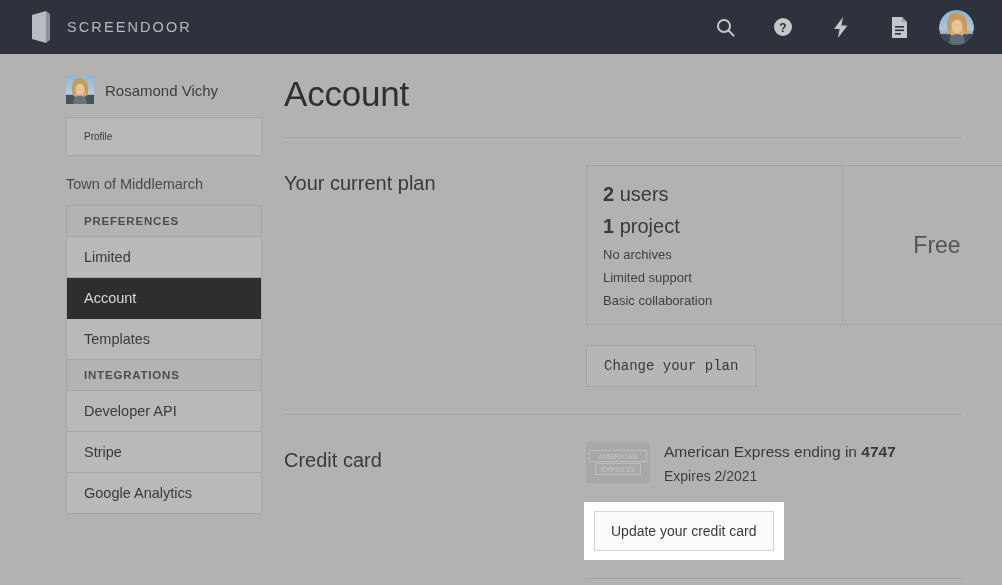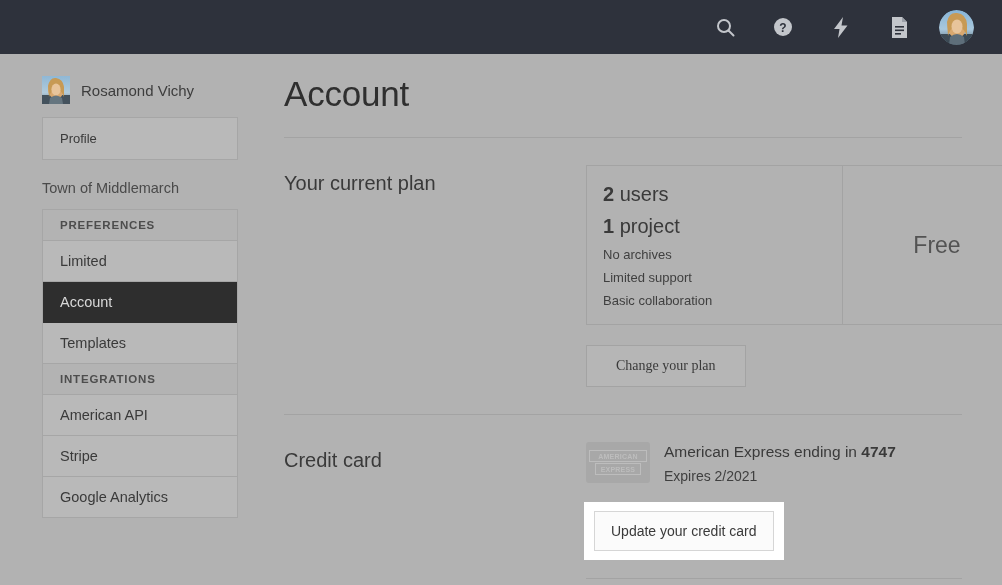--- a/index.html
+++ b/index.html
@@ -79,21 +79,21 @@
   
   .page {
     display: flex;
     height: 531px;
   }
 
   
   .sidebar {
     width: 280px;
     flex: 0 0 280px;
-    padding: 22px 42px 0 42px;
+    padding: 22px 42px 0 66px;
   }
   .user-row {
     display: flex;
     align-items: center;
     gap: 11px;
     margin-bottom: 13px;
   }
   .user-thumb {
     width: 28px;
     height: 28px;
@@ -106,21 +106,21 @@
     color: #3d3d3d;
     white-space: nowrap;
   }
   .profile-btn {
     display: block;
     width: 196px;
     padding: 13px 0 13px 17px;
     background: #b9b9b9;
     border: 1px solid #a6a6a6;
     color: #3a3a3a;
-    font-size: 13px;
+    font-size: 10px;
     font-family: inherit;
     text-align: left;
     cursor: pointer;
   }
   .org-name {
     margin-top: 20px;
     margin-bottom: 13px;
     font-size: 14.5px;
     color: #4a4a4a;
   }
@@ -218,25 +218,25 @@
     display: flex;
     align-items: center;
     justify-content: center;
     font-size: 23px;
     font-weight: 300;
     color: #535353;
   }
   .ghost-btn {
     margin-top: 20px;
     display: inline-block;
-    padding: 12px 29px;
+    padding: 12px 17px;
     background: #b6b6b6;
     border: 1px solid #a3a3a3;
     font-size: 14px;
-    font-family: Liberation Serif, serif;
+    font-family: Liberation Mono, monospace;
     color: #3a3a3a;
     cursor: pointer;
   }
 
   
   .cc-row {
     display: flex;
     gap: 14px;
     align-items: flex-start;
   }
@@ -293,20 +293,29 @@
   }
   .bottom-hr {
     margin-top: 18px;
   }
 </style>
 </head>
 <body>
 
 <div class="topnav">
 
+  <a class="brand" href="#">
+    <span class="door-icon">
+      <svg width="18" height="32" viewBox="0 0 18 32">
+        <polygon points="0,4 14,0 14,32 0,28" fill="#b8bbc1"></polygon>
+        <polygon points="14,0 18,3 18,29 14,32" fill="#8d9198"></polygon>
+      </svg>
+    </span>
+    <span class="brand-name">SCREENDOOR</span>
+  </a>
 
   <div class="nav-right">
 
     <div class="nav-icon">
       <svg width="19" height="19" viewBox="0 0 19 19">
         <circle cx="8" cy="8" r="6" fill="none" stroke="#c3c6cb" stroke-width="2"></circle>
         <line x1="12.5" y1="12.5" x2="17.5" y2="17.5" stroke="#c3c6cb" stroke-width="2" stroke-linecap="round"></line>
       </svg>
     </div>
 
@@ -389,21 +398,21 @@
     <button class="profile-btn">Profile</button>
 
     <div class="org-name">Town of Middlemarch</div>
 
     <div class="menu">
       <div class="menu-section">PREFERENCES</div>
       <div class="menu-item">Limited</div>
       <div class="menu-item active">Account</div>
       <div class="menu-item">Templates</div>
       <div class="menu-section">INTEGRATIONS</div>
-      <div class="menu-item">American API</div>
+      <div class="menu-item">Developer API</div>
       <div class="menu-item">Stripe</div>
       <div class="menu-item">Google Analytics</div>
     </div>
 
   </div>
 
   <div class="main">
 
     <h1 class="page-title">Account</h1>
     <div class="hr"></div>

